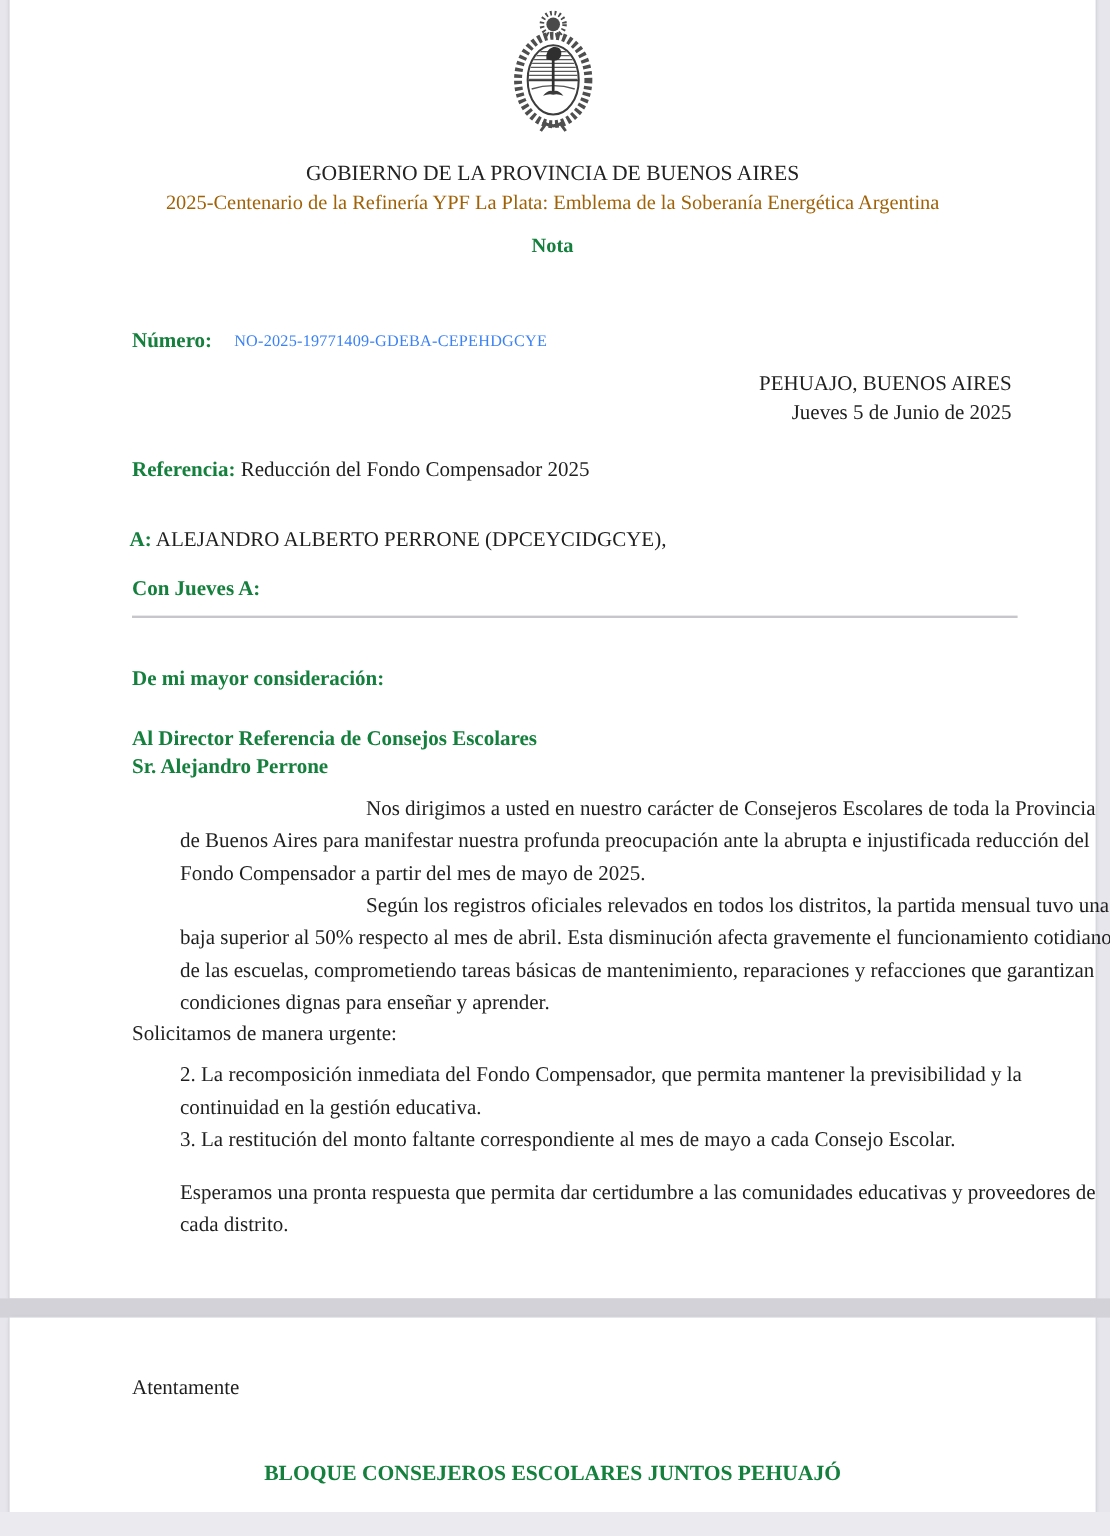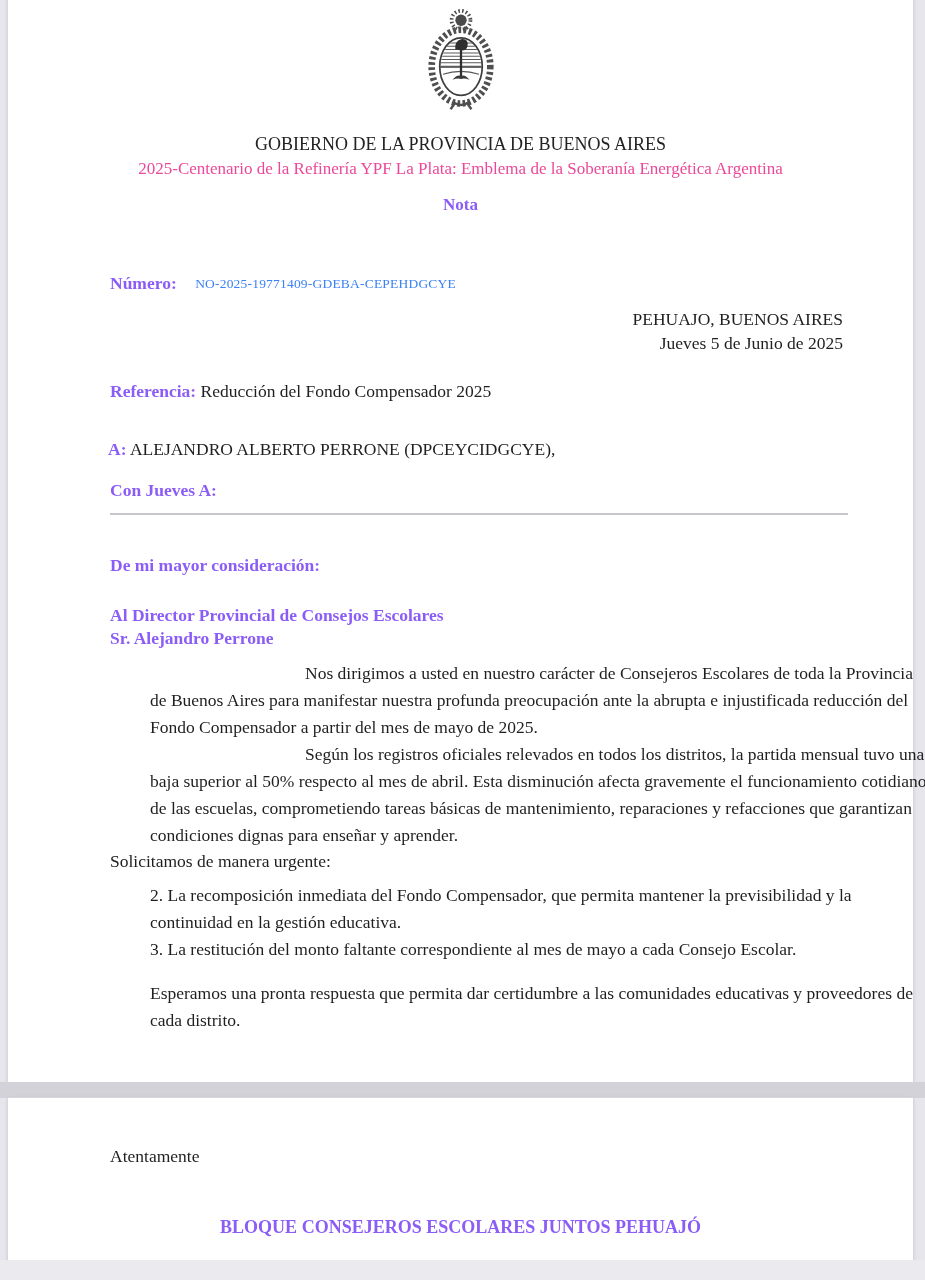--- a/index.html
+++ b/index.html
@@ -24,25 +24,25 @@
   #page1{top:-6px;height:1088px;}
   #page2{top:1098px;height:200px;}
   .page-gap{
     position:absolute;
     left:0;top:1082px;
     width:925px;height:16px;
     background:#d2d2d8;
   }
   .abs{position:absolute;}
   .txt{color:#1f1f1f;font-size:17.5px;line-height:27px;}
-  .b{font-weight:bold;color:#8b5cf6;}
+  .b{font-weight:bold;color:#15803d;}
   .center{left:0;right:0;text-align:center;}
   .emblem-wrap{left:0;right:0;top:14px;text-align:center;}
   .gov-line{top:140px;font-size:18px;color:#222;}
-  .motto-line{top:165px;font-size:17px;color:#ec4899;}
+  .motto-line{top:165px;font-size:17px;color:#a16207;}
   .nota-line{top:201px;font-size:17px;}
   .numero-row{top:276px;left:102px;}
   .numero-row .label{font-size:17.5px;}
   .numero-row .value{
     font-size:13.5px;color:#3b82f6;
     margin-left:14px;position:relative;top:-1px;
     letter-spacing:0.2px;
   }
   .place-date{top:313px;right:70px;text-align:right;line-height:24px;}
   .ref-row{top:384px;left:102px;}
@@ -138,21 +138,21 @@
 
     <div class="abs cc-row txt">
       <span class="b">Con Jueves A:</span>
     </div>
 
     <div class="abs divider"></div>
 
     <div class="abs consid-row txt b">De mi mayor consideración:</div>
 
     <div class="abs addressee txt b">
-      <div>Al Director Provincial de Consejos Escolares</div>
+      <div>Al Director Referencia de Consejos Escolares</div>
       <div>Sr. Alejandro Perrone</div>
     </div>
 
     <div class="abs para indent txt p1">Nos dirigimos a usted en nuestro carácter de Consejeros Escolares de toda la Provincia de Buenos Aires para manifestar nuestra profunda preocupación ante la abrupta e injustificada reducción del Fondo Compensador a partir del mes de mayo de 2025.</div>
 
     <div class="abs para indent txt p2">Según los registros oficiales relevados en todos los distritos, la partida mensual tuvo una baja superior al 50% respecto al mes de abril. Esta disminución afecta gravemente el funcionamiento cotidiano de las escuelas, comprometiendo tareas básicas de mantenimiento, reparaciones y refacciones que garantizan condiciones dignas para enseñar y aprender.</div>
 
     <div class="abs solicit txt">Solicitamos de manera urgente:</div>
 
     <div class="abs para txt requests">

